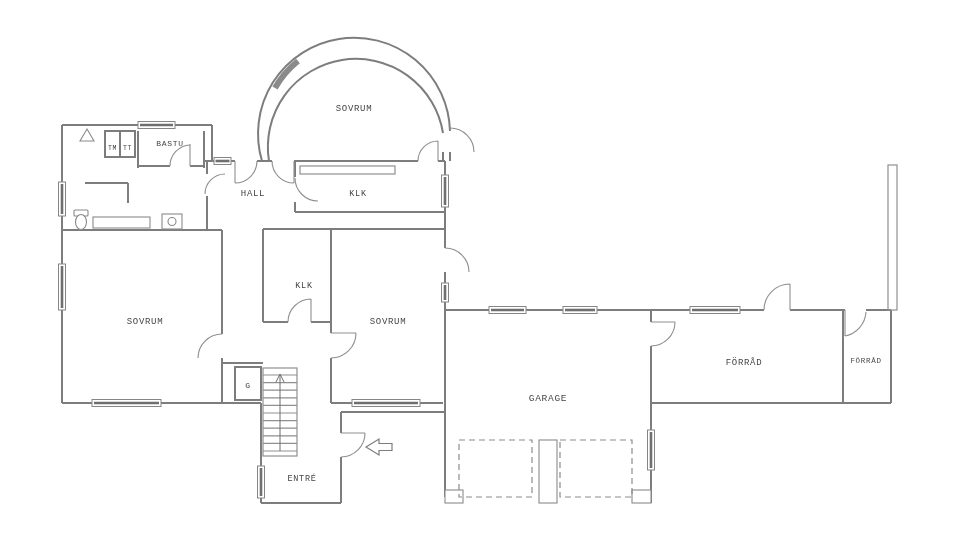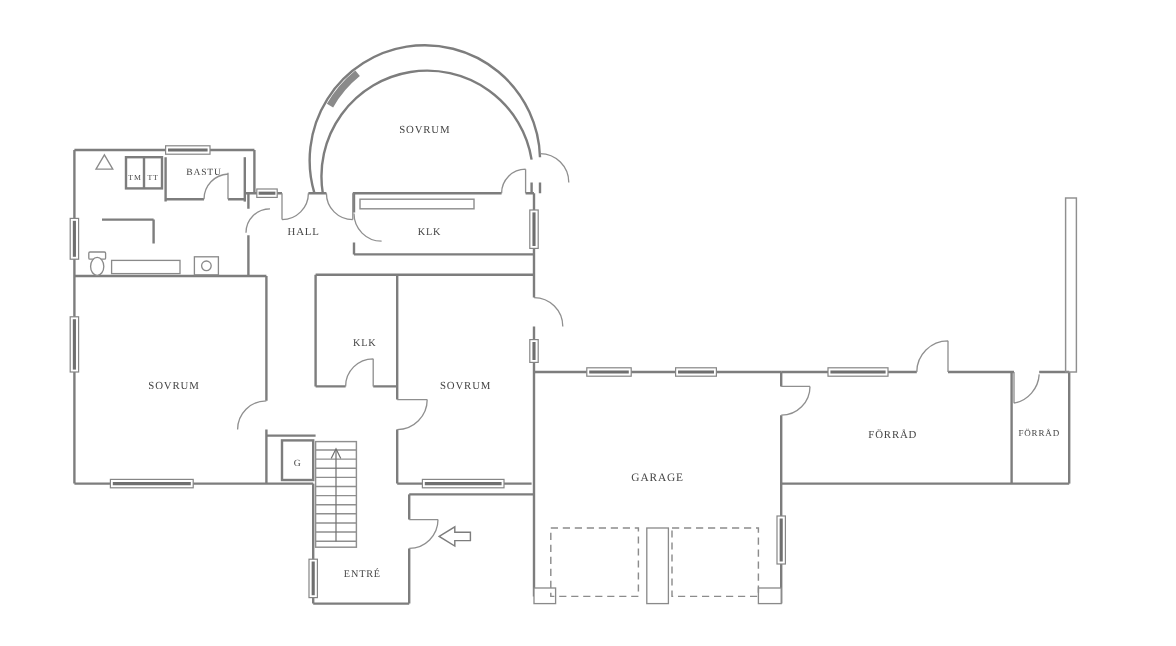--- a/index.html
+++ b/index.html
@@ -1,17 +1,17 @@
 <!DOCTYPE html>
 <html><head>
 <meta charset="utf-8">
 <style>
   html,body{margin:0;padding:0;background:#ffffff;}
   .page{position:relative;width:980px;height:538px;background:#ffffff;overflow:hidden;
-        font-family:Liberation Serif, serif;}
+        font-family:Liberation Mono, monospace;}
   svg{display:block;}
   .wall{stroke:#7d7d7d;stroke-width:2;fill:none;stroke-linecap:butt;}
   .thin{stroke:#8f8f8f;stroke-width:1.2;fill:none;}
   .door{stroke:#8f8f8f;stroke-width:1.1;fill:none;}
   .winframe{fill:#ffffff;stroke:#858585;stroke-width:1;}
   .winbar{stroke:#6f6f6f;stroke-width:2.6;}
   .dash{stroke:#8c8c8c;stroke-width:1.2;fill:none;stroke-dasharray:6 4;}
   .fix{stroke:#8a8a8a;stroke-width:1.1;fill:#ffffff;}
   .lbl{fill:#454545;letter-spacing:0.7px;}
 </style>

